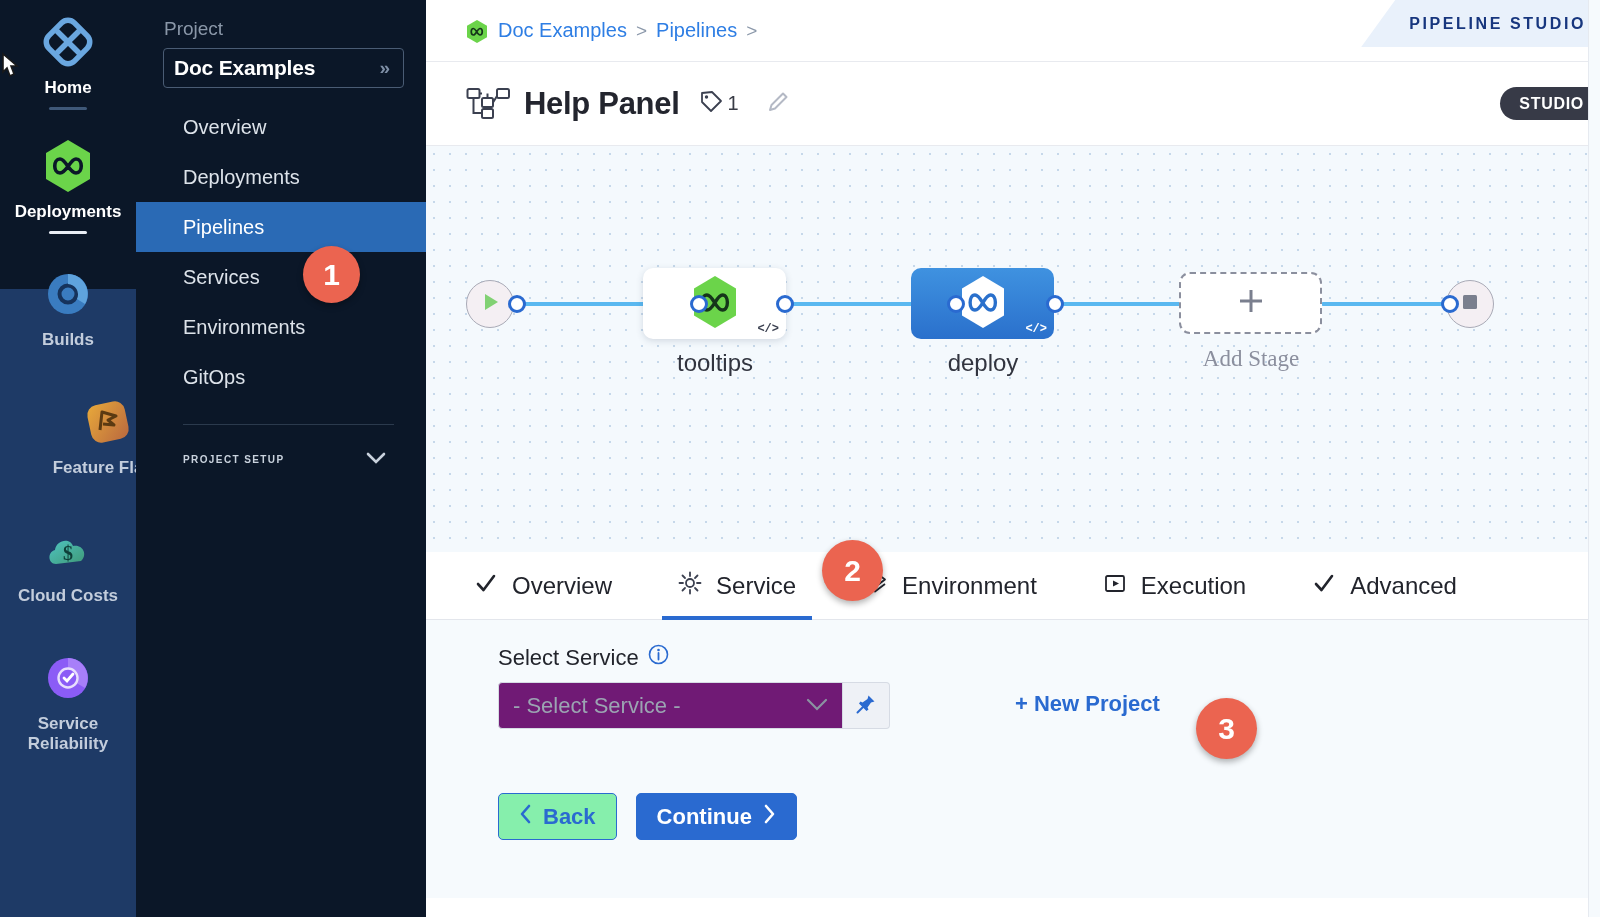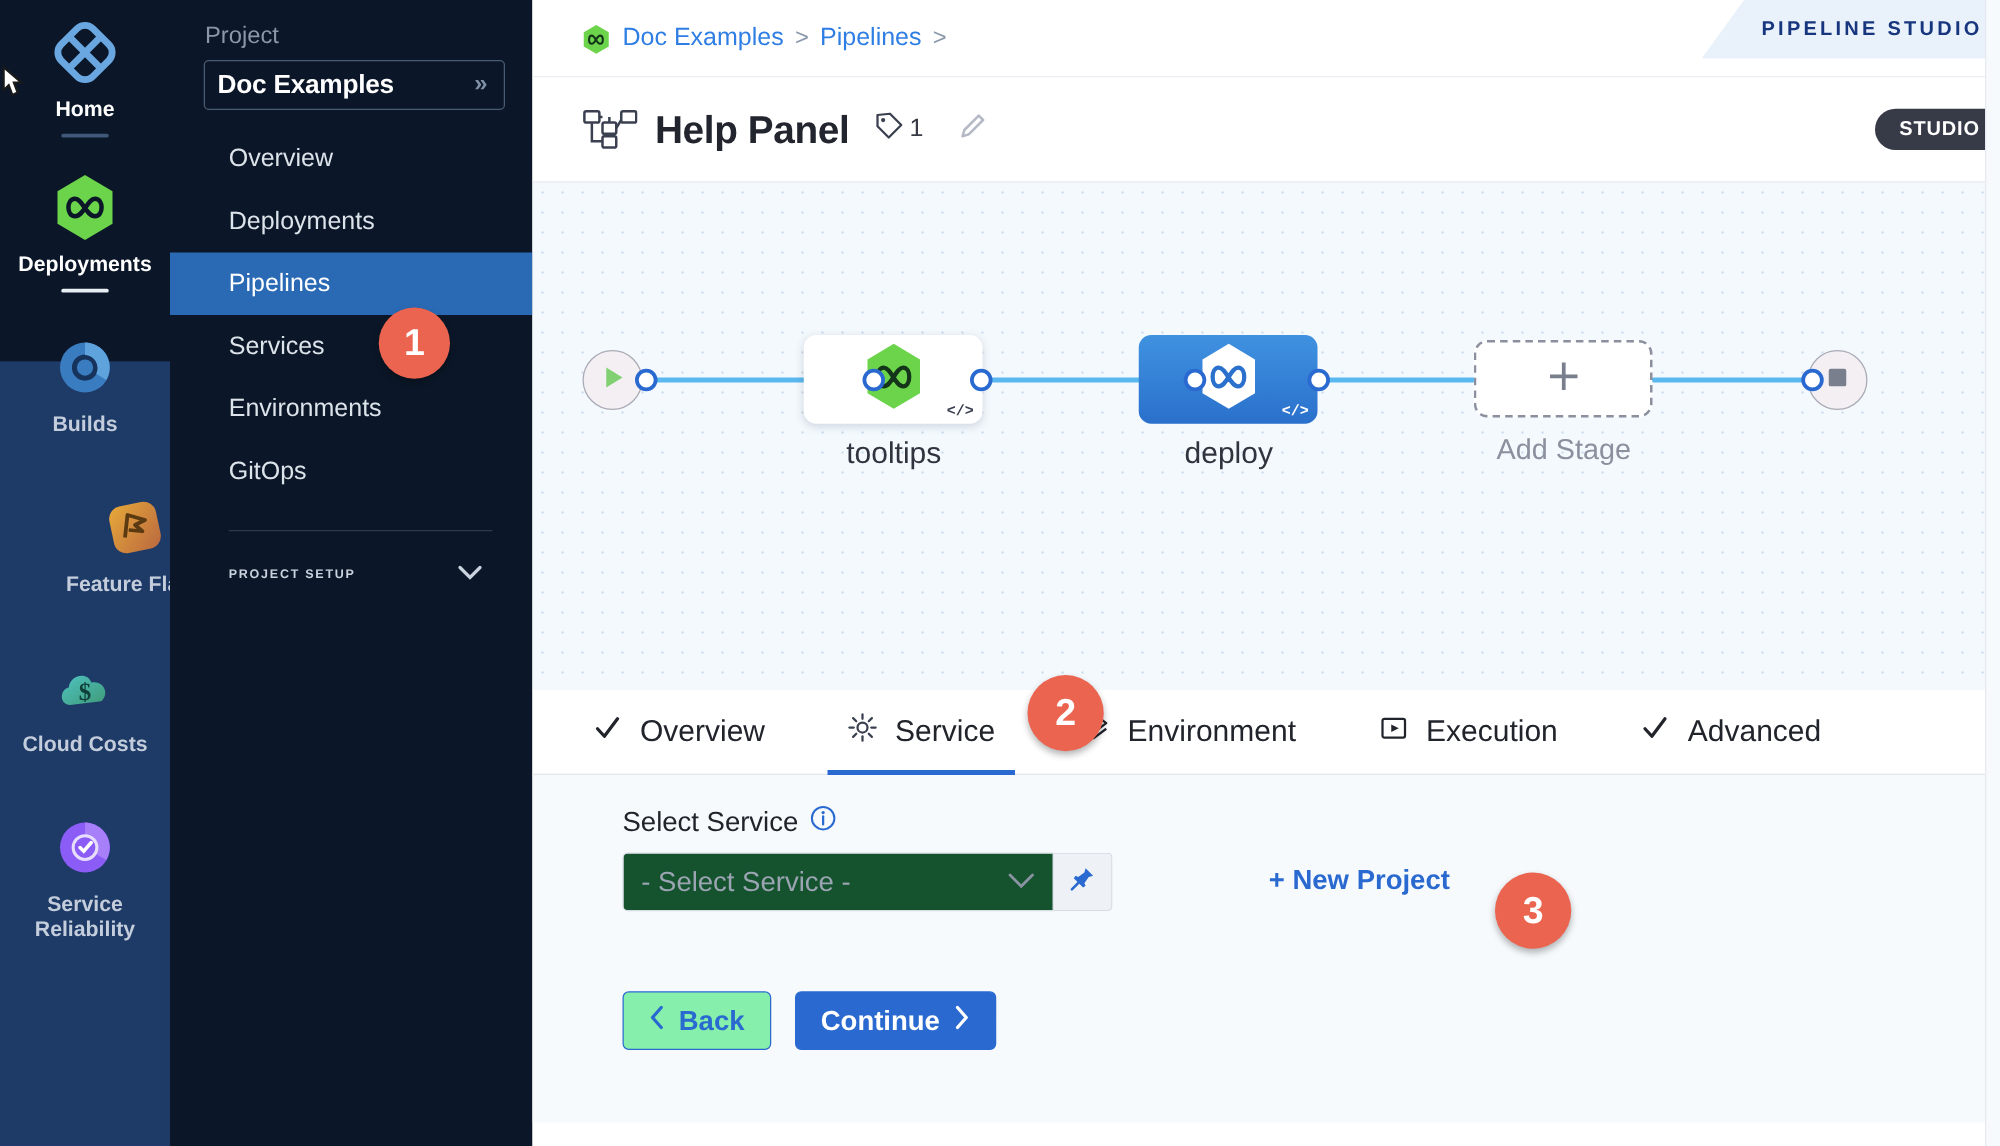--- a/index.html
+++ b/index.html
@@ -153,21 +153,21 @@
     position:absolute; top:203px; width:220px; text-align:center;
     font-size:24px; color:#31343f;
   }
   .addstage {
     position:absolute; width:143px; height:62px; top:126px;
     border:2.5px dashed #8b8f9e; border-radius:11px; background:#fff;
     display:flex; align-items:center; justify-content:center;
   }
   .addstage-label {
     position:absolute; top:200px; width:220px; text-align:center;
-    font-size:23px; color:#8b8f9e;
+    font-size:23px; color:#8b8f9e;font-family:Liberation Serif, serif;
   }
 
   
   .tabbar {
     height: 68px; background:#fff; display:flex; align-items:center;
     border-bottom:1px solid #e3e6ec; position:relative;
   }
   .tab {
     display:flex; align-items:center; gap:14px;
     height:68px; padding: 0 0 0 0; margin-right: 66px;
@@ -179,21 +179,21 @@
   }
 
   
   .formpanel { background:#f6fafd; height:278px; position:relative; }
   .field-label {
     position:absolute; left:72px; top:24px;
     font-size:22px; color:#22242c; font-weight:400; display:flex; align-items:center; gap:9px;
   }
   .select-row { position:absolute; left:72px; top:62px; display:flex; align-items:center; }
   .select-box {
-    width:345px; height:47px; background:#14532d; border:1px solid #d6dbe4;
+    width:345px; height:47px; background:#701a75; border:1px solid #d6dbe4;
     border-radius:4px 0 0 4px; display:flex; align-items:center; justify-content:space-between;
     padding: 0 14px 0 14px;
   }
   .select-placeholder { font-size:22px; color:#9ba4b2; }
   .select-chev { color:#8a93a2; font-size:17px; }
   .pin-box {
     width:47px; height:47px; background:#eef1f6; border:1px solid #d6dbe4; border-left:none;
     border-radius:0 4px 4px 0; display:flex; align-items:center; justify-content:center;
   }
   .new-service {

